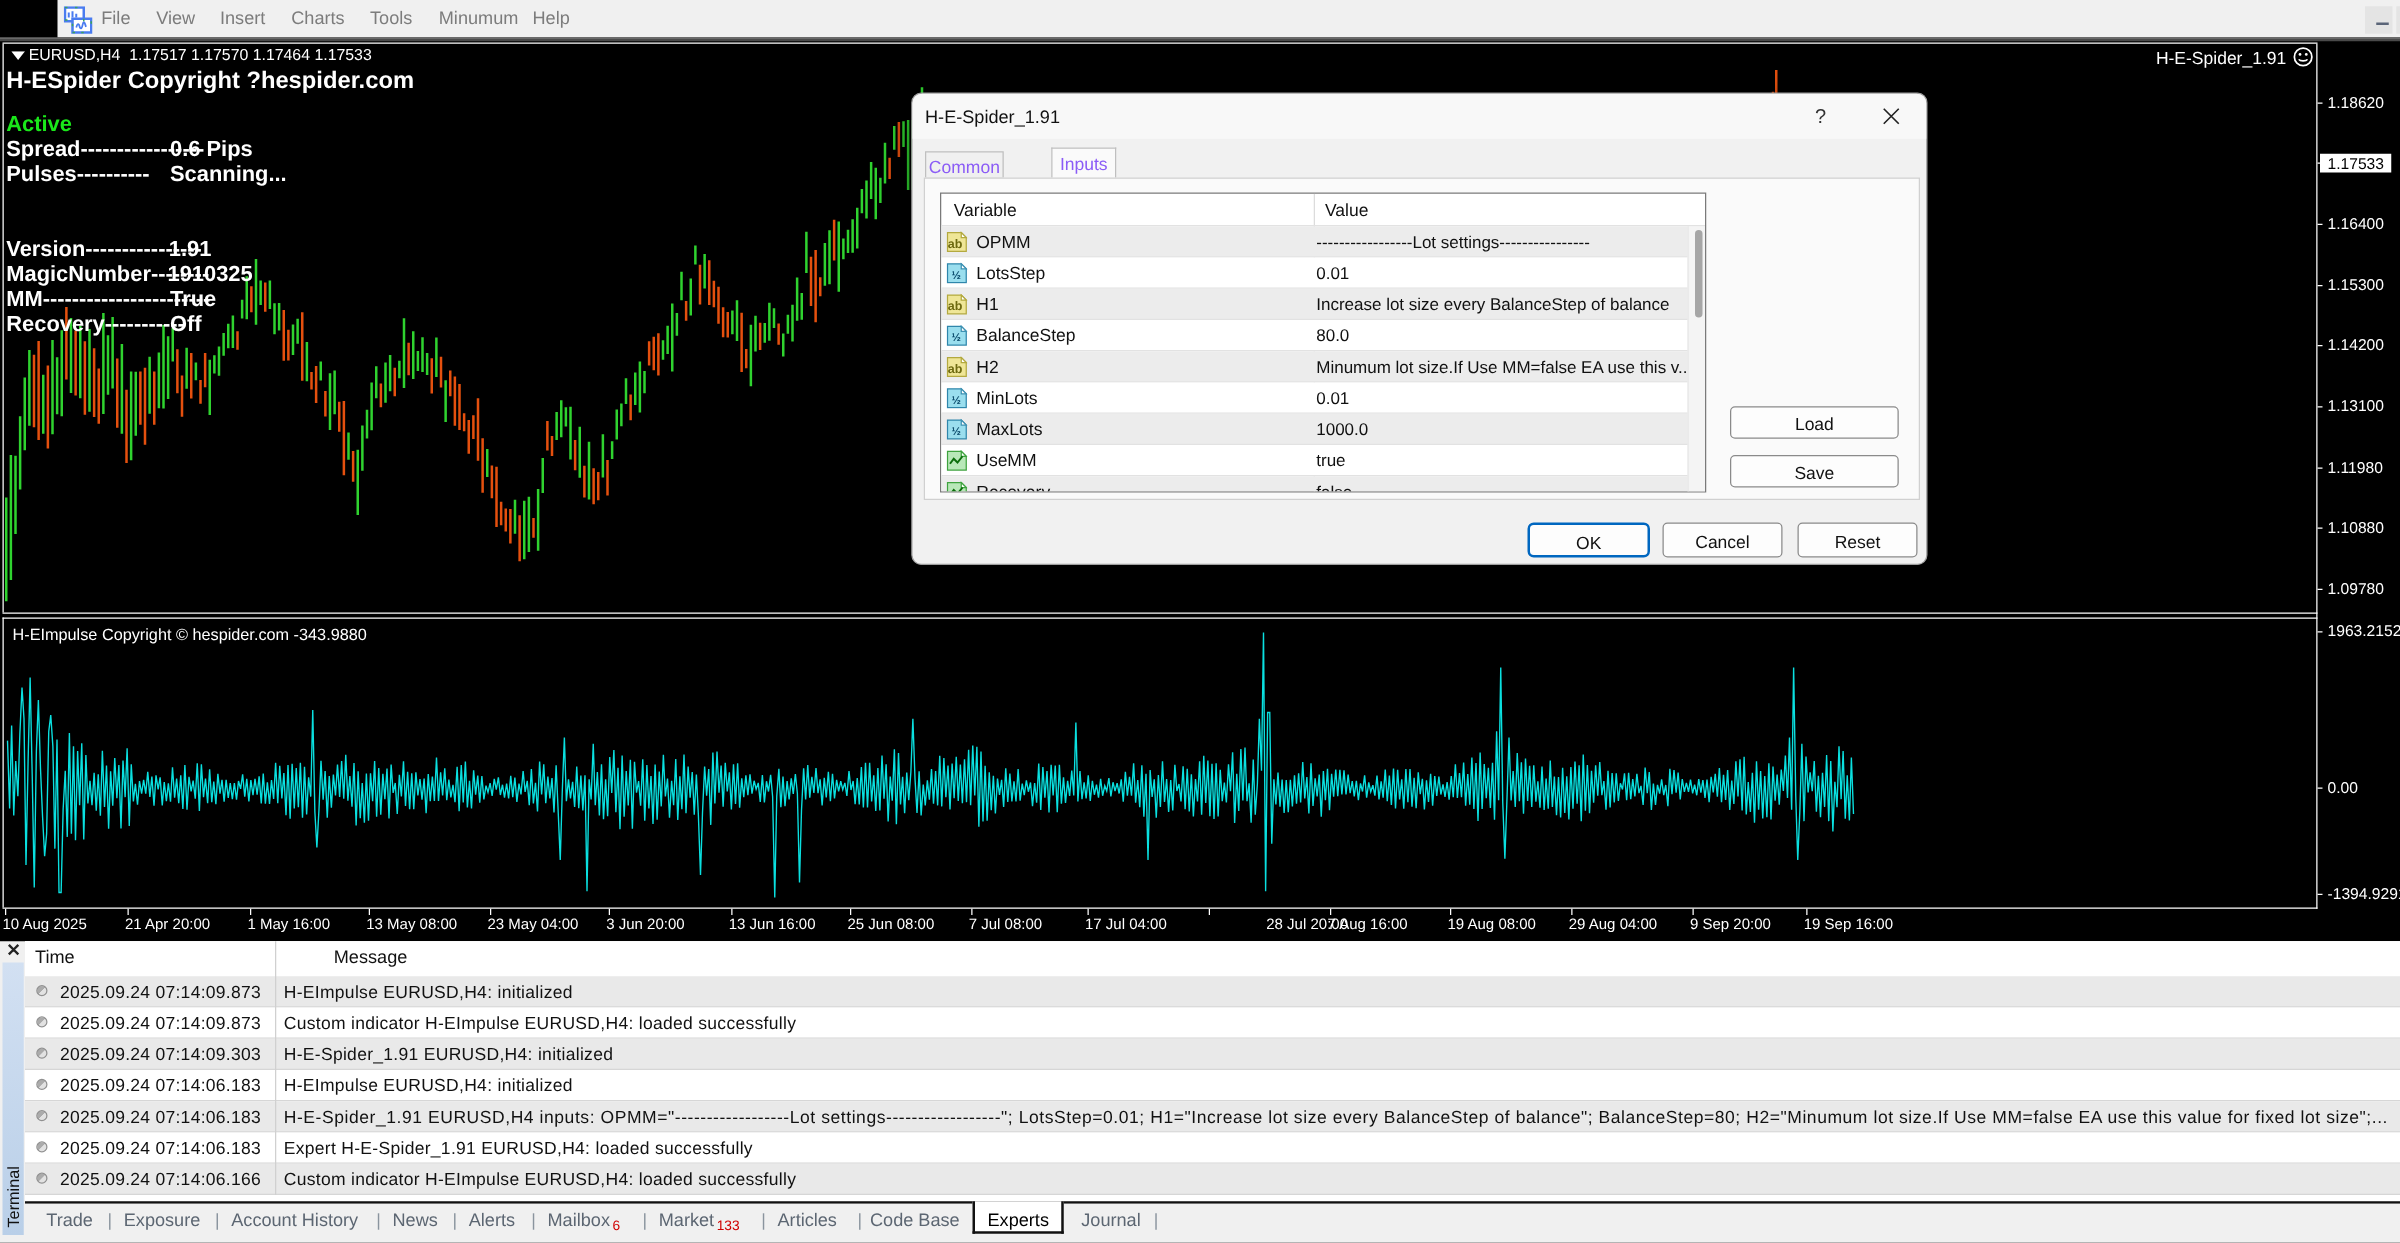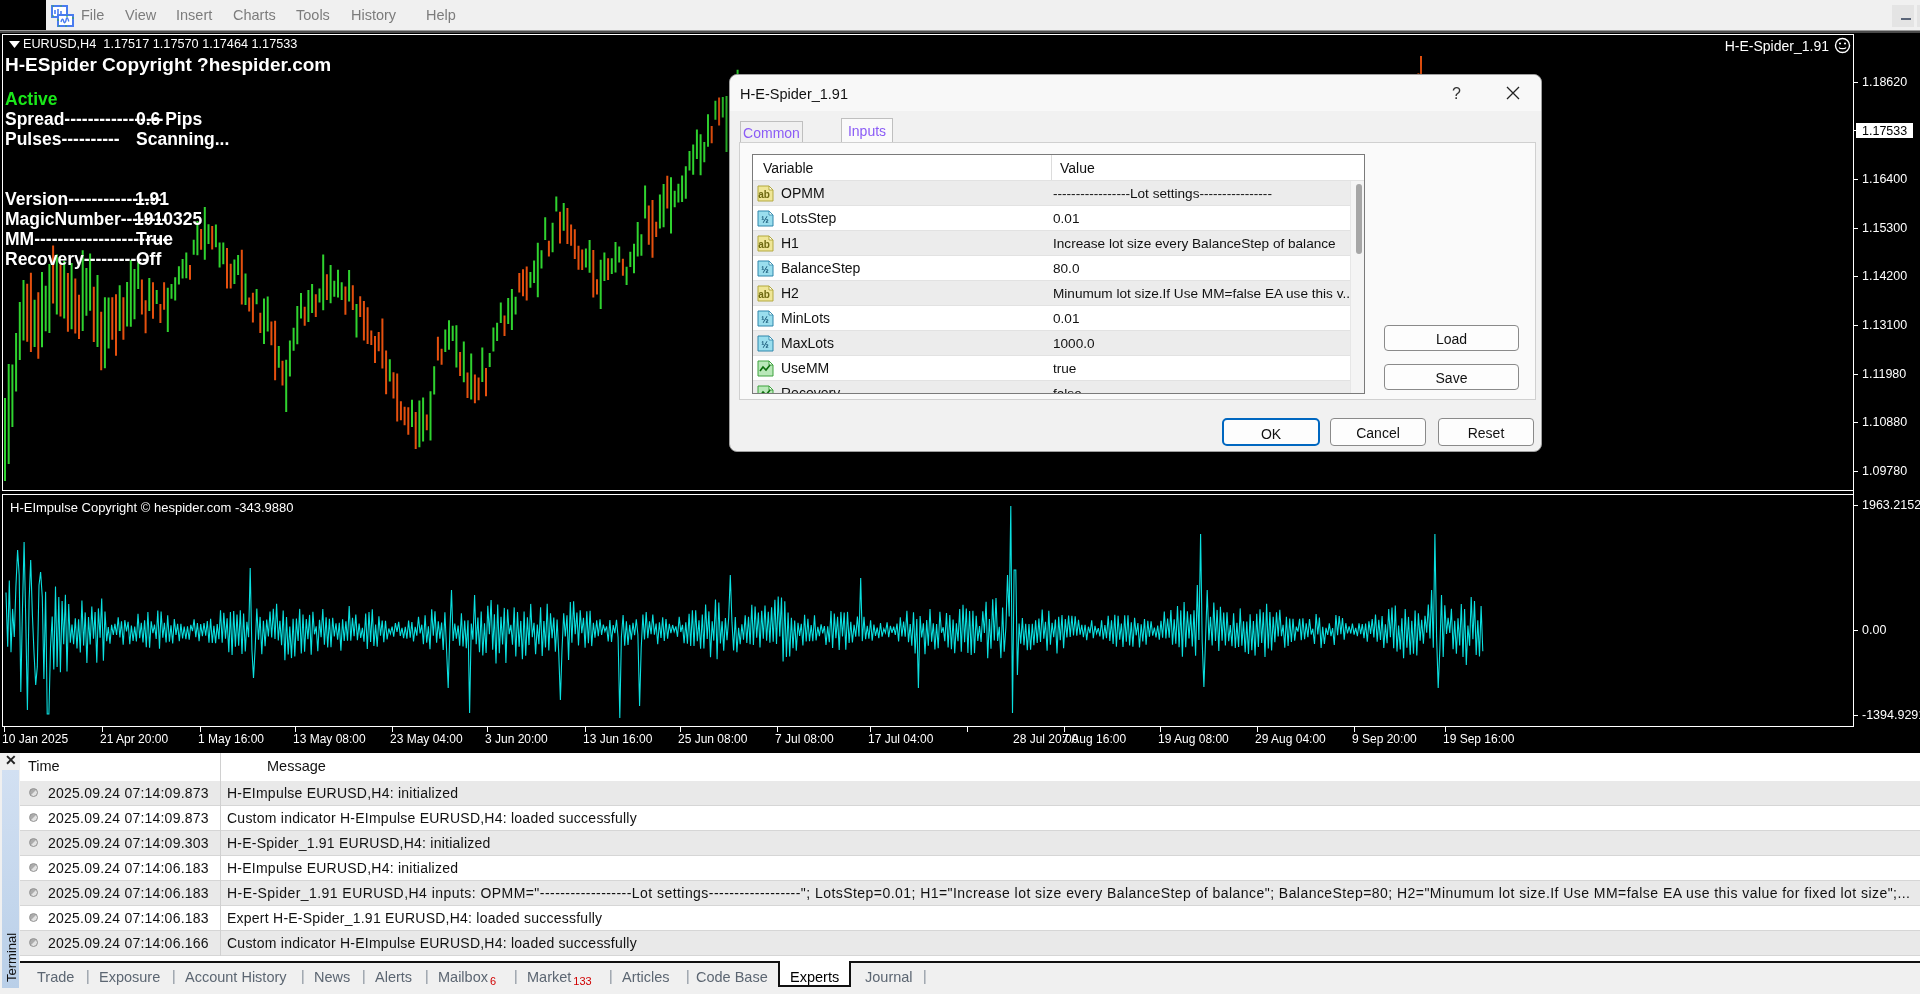--- a/index.html
+++ b/index.html
@@ -53,21 +53,21 @@
     <path d="M4 9V5m3 4V4m3 5V6" stroke="#4a7cf0" stroke-width="1.6" fill="none"></path>
     <rect x="7" y="10" width="15" height="11" fill="#fff" stroke="#4a7cf0" stroke-width="2"></rect>
     <path d="M10 17c.8-3.5 2-3.5 2.6-1s1.8 2.5 2.6-1.5 2 0 2.6 2" stroke="#4a7cf0" stroke-width="1.4" fill="none"></path>
     <path d="M1 1h3M9 1h3M1 11h3M16 12v-3M7 14v3M7 21h3M14 21h3M22 12v3" stroke="#3aa45a" stroke-width="1.2" stroke-dasharray="2 2" fill="none"></path>
   </svg>
   <span class="mi" style="left:35px">File</span>
   <span class="mi" style="left:79px">View</span>
   <span class="mi" style="left:130px">Insert</span>
   <span class="mi" style="left:187px">Charts</span>
   <span class="mi" style="left:250px">Tools</span>
-  <span class="mi" style="left:305px">History</span>
+  <span class="mi" style="left:305px">Minumum</span>
   <span class="mi" style="left:380px">Help</span>
   <div id="winbtns">
     <span style="left:1846px"></span>
       <span style="left:1871px"></span>
       <span style="left:1896px"></span>
     <svg class="abs" style="left:1848px;top:5px" width="74" height="22" viewBox="0 0 74 22">
       <path d="M7 14h10" stroke="#5a6578" stroke-width="2"></path>
       <rect x="32" y="8" width="7" height="7" fill="none" stroke="#5a6578" stroke-width="1.6"></rect>
       <path d="M34 8v-2.5h7.5v7.5h-2.5" fill="none" stroke="#5a6578" stroke-width="1.6"></path>
       <path d="M58 6l9 9M67 6l-9 9" stroke="#5a6578" stroke-width="2"></path>
@@ -147,21 +147,21 @@
     <div class="tick" style="top:-20px"></div>
       <div class="plab" style="top:-27px">1963.2152</div>
       <div class="tick" style="top:105px"></div>
       <div class="plab" style="top:98px">0.00</div>
       <div class="tick" style="top:190px"></div>
       <div class="plab" style="top:183px">-1394.9291</div>
   </div>
 
   <div class="abs" style="left:0;top:697px;width:1853px;height:21px;">
     <div style="position:absolute;left:4px;top:0;width:1px;height:5px;background:#fff;"></div>
-      <div style="position:absolute;left:2px;top:5px;color:#fff;font-size:12px;white-space:nowrap;">10 Jan 2025</div>
+      <div style="position:absolute;left:2px;top:5px;color:#fff;font-size:12px;white-space:nowrap;">10 Aug 2025</div>
       <div style="position:absolute;left:102px;top:0;width:1px;height:5px;background:#fff;"></div>
       <div style="position:absolute;left:100px;top:5px;color:#fff;font-size:12px;white-space:nowrap;">21 Apr 20:00</div>
       <div style="position:absolute;left:200px;top:0;width:1px;height:5px;background:#fff;"></div>
       <div style="position:absolute;left:198px;top:5px;color:#fff;font-size:12px;white-space:nowrap;">1 May 16:00</div>
       <div style="position:absolute;left:295px;top:0;width:1px;height:5px;background:#fff;"></div>
       <div style="position:absolute;left:293px;top:5px;color:#fff;font-size:12px;white-space:nowrap;">13 May 08:00</div>
       <div style="position:absolute;left:392px;top:0;width:1px;height:5px;background:#fff;"></div>
       <div style="position:absolute;left:390px;top:5px;color:#fff;font-size:12px;white-space:nowrap;">23 May 04:00</div>
       <div style="position:absolute;left:487px;top:0;width:1px;height:5px;background:#fff;"></div>
       <div style="position:absolute;left:485px;top:5px;color:#fff;font-size:12px;white-space:nowrap;">3 Jun 20:00</div>

